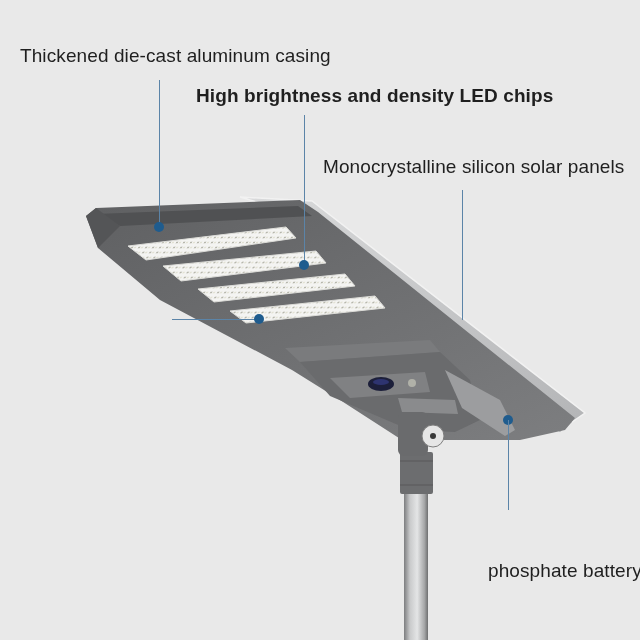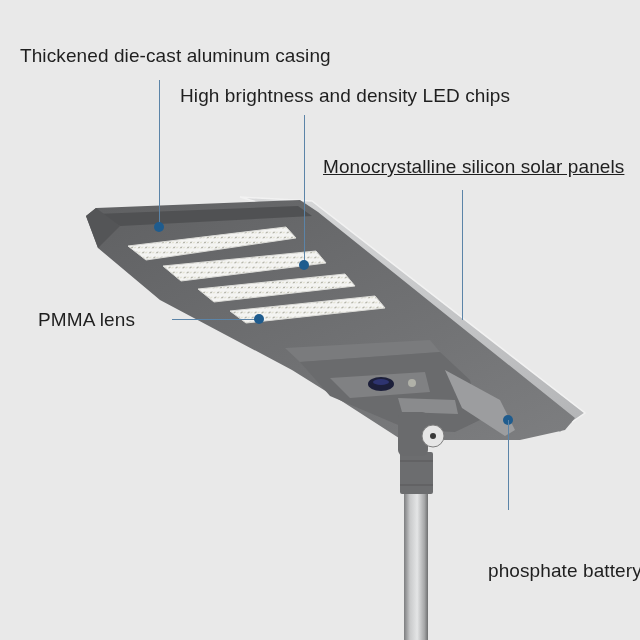--- a/index.html
+++ b/index.html
@@ -75,27 +75,26 @@
       <rect x="398" y="412" width="30" height="44" rx="6" fill="#6a6b6d"></rect>
       <circle cx="433" cy="436" r="11" fill="#e6e6e6" stroke="#7d7d7d" stroke-width="1"></circle>
       <circle cx="433" cy="436" r="3" fill="#3a3a3a"></circle>
     </g>
   </svg>
 
   <div class="label" style="left:20px; top:45px;">Thickened die-cast aluminum casing</div>
   <div class="leader" style="left:159px; top:80px; width:1px; height:147px;"></div>
   <div class="dot" style="left:154px; top:222px;"></div>
 
-  <div class="label" style="left:180px; top:85px;">High brightness and density LED chips</div>
+  <div class="label" style="left:196px; top:85px;font-weight:bold;">High brightness and density LED chips</div>
   <div class="leader" style="left:304px; top:115px; width:1px; height:150px;"></div>
   <div class="dot" style="left:299px; top:260px;"></div>
 
-  <div class="label" style="left:323px; top:156px;text-decoration:underline;">Monocrystalline silicon solar panels</div>
+  <div class="label" style="left:323px; top:156px;">Monocrystalline silicon solar panels</div>
   <div class="leader" style="left:462px; top:190px; width:1px; height:130px;"></div>
 
-  <div class="label" style="left:38px; top:309px;">PMMA lens</div>
   <div class="leader" style="left:172px; top:319px; width:87px; height:1px;"></div>
   <div class="dot" style="left:254px; top:314px;"></div>
 
   <div class="dot" style="left:503px; top:415px;"></div>
   <div class="leader" style="left:508px; top:420px; width:1px; height:90px;"></div>
   <div class="label" style="left:453px; top:560px;margin-left:35px;">phosphate battery</div>
 </div>
 
 </body></html>

